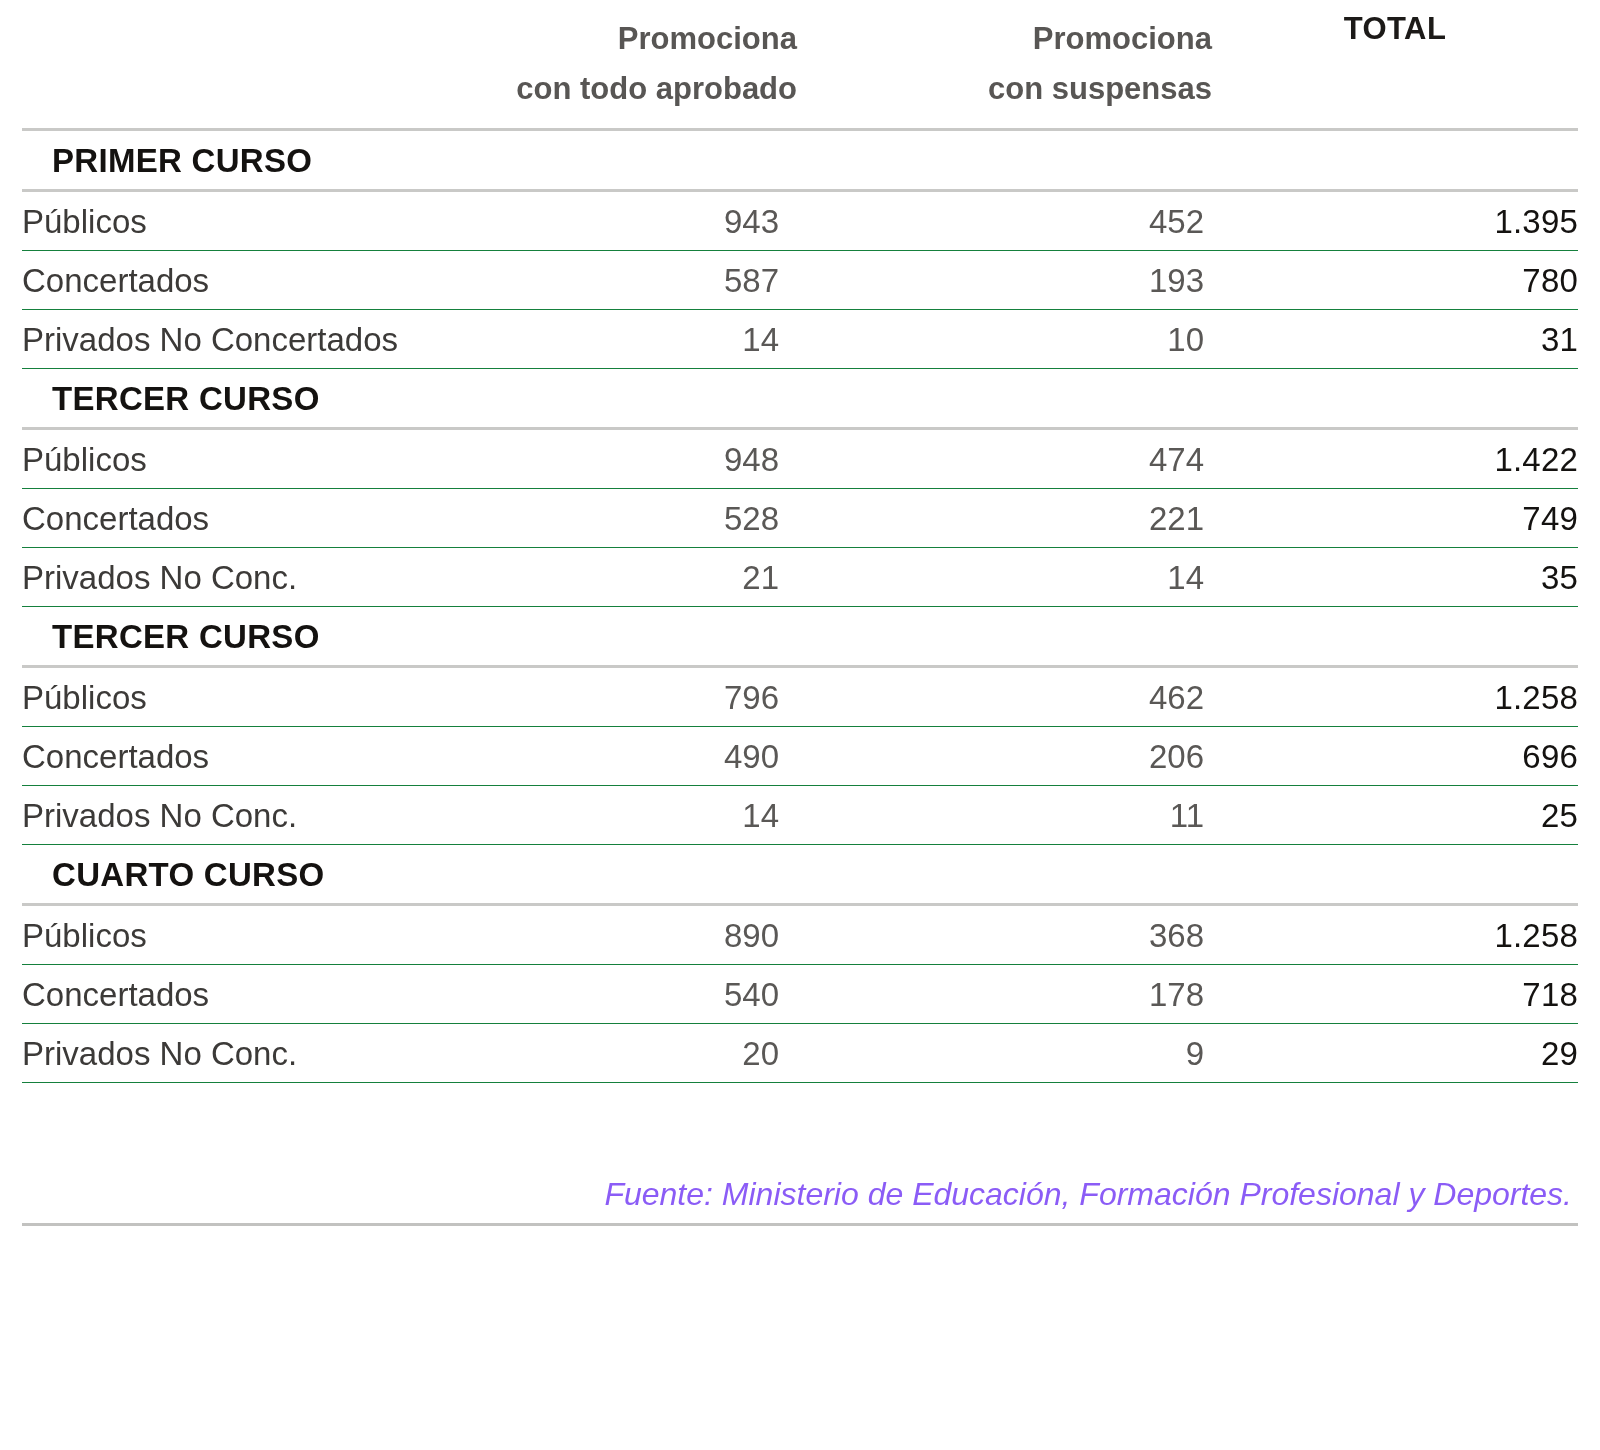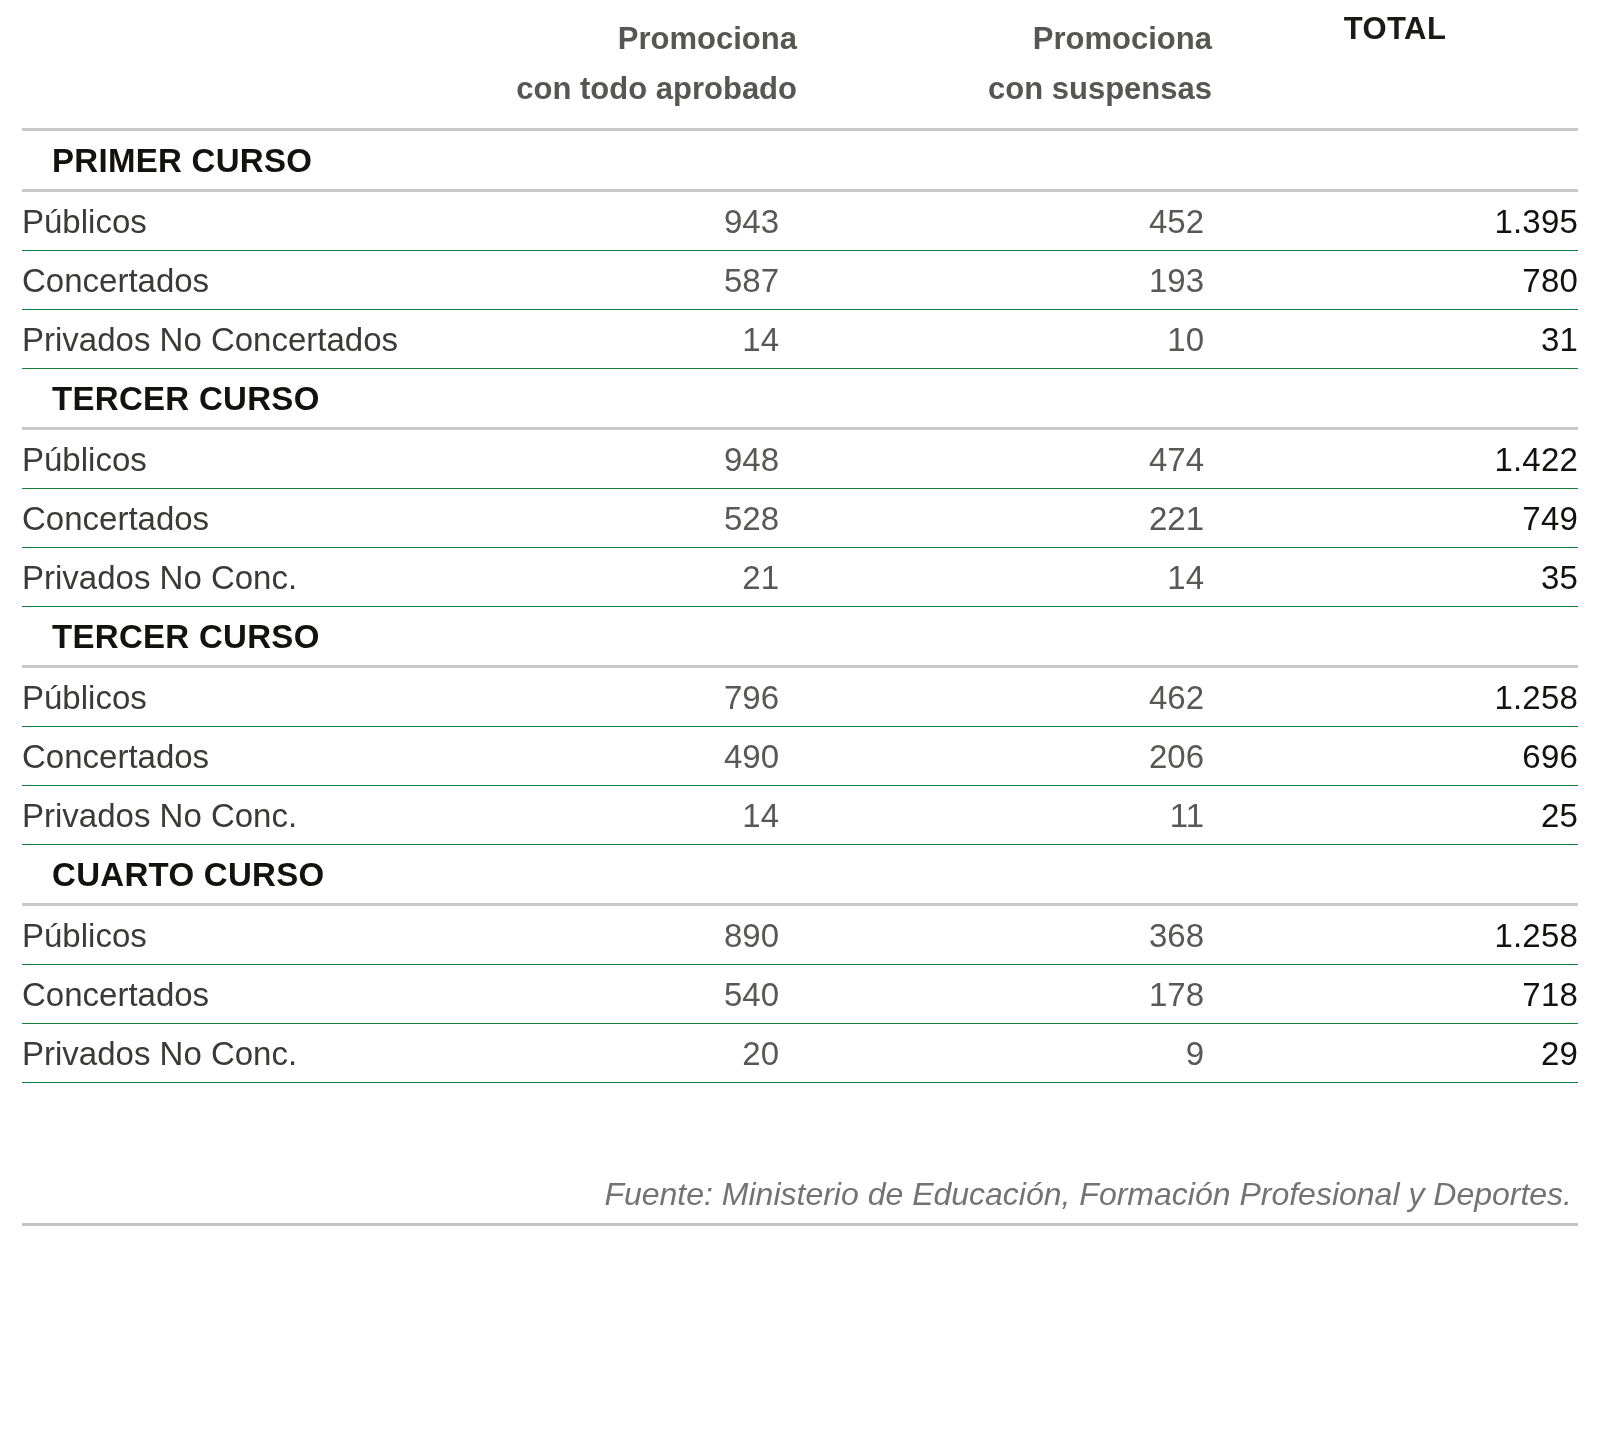--- a/index.html
+++ b/index.html
@@ -128,21 +128,21 @@
   
   .footer {
     margin-top: 93px;
     border-bottom: 3px solid #c2c2c0;
     padding-bottom: 10px;
   }
   .footer-text {
     text-align: right;
     font-style: italic;
     font-size: 32px;
-    color: #737373;
+    color: #8b5cf6;
     white-space: nowrap;
     padding-right: 6px;
   }
 </style>
 </head>
 <body>
 
 <div class="sheet">
 
 

